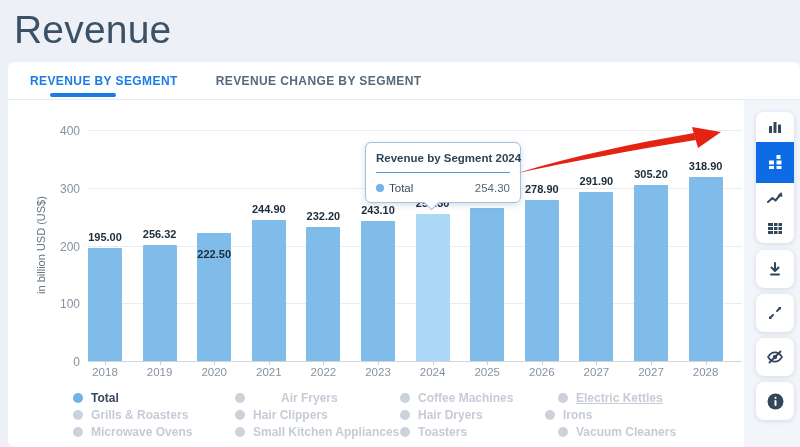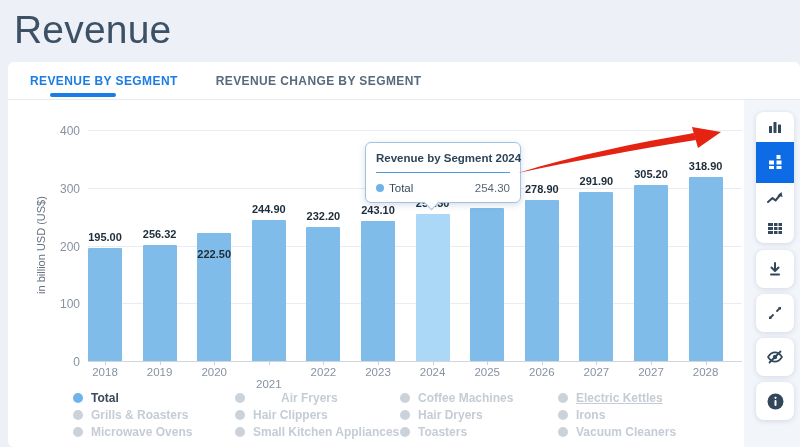--- a/index.html
+++ b/index.html
@@ -130,21 +130,21 @@
         <div class="bar" style="left: 134.6px; top: 145.385px; width: 34px; height: 115.615px; background: rgb(127, 188, 233);"></div>
         <div class="bar-label" style="left: 121.6px; top: 128.385px;">256.32</div>
         <div class="year-label" style="left: 121.6px;">2019</div>
         <div class="axis-tick" style="left: 151.6px;"></div>
         <div class="bar" style="left: 189.2px; top: 132.506px; width: 34px; height: 128.494px; background: rgb(127, 188, 233);"></div>
         <div class="bar-label" style="left: 176.2px; top: 114px; margin-top: 34px;">222.50</div>
         <div class="year-label" style="left: 176.2px;">2020</div>
         <div class="axis-tick" style="left: 206.2px;"></div>
         <div class="bar" style="left: 243.8px; top: 119.57px; width: 34px; height: 141.43px; background: rgb(127, 188, 233);"></div>
         <div class="bar-label" style="left: 230.8px; top: 102.57px;">244.90</div>
-        <div class="year-label" style="left: 230.8px; margin-top: 12px;">2021</div>
+        <div class="year-label" style="left: 230.8px;">2021</div>
         <div class="axis-tick" style="left: 260.8px;"></div>
         <div class="bar" style="left: 298.4px; top: 126.904px; width: 34px; height: 134.095px; background: rgb(127, 188, 233);"></div>
         <div class="bar-label" style="left: 285.4px; top: 109.904px;">232.20</div>
         <div class="year-label" style="left: 285.4px;">2022</div>
         <div class="axis-tick" style="left: 315.4px;"></div>
         <div class="bar" style="left: 353px; top: 120.61px; width: 34px; height: 140.39px; background: rgb(127, 188, 233);"></div>
         <div class="bar-label" style="left: 340px; top: 103.61px;">243.10</div>
         <div class="year-label" style="left: 340px;">2023</div>
         <div class="axis-tick" style="left: 370px;"></div>
         <div class="bar" style="left: 407.6px; top: 114.142px; width: 34px; height: 146.858px; background: rgb(171, 216, 247);"></div>
@@ -222,21 +222,21 @@
           <span>Hair Dryers</span>
         </div>
         <div class="legend-item" style="left: 392px; top: 325px;">
           <span class="dot"></span>
           <span>Toasters</span>
         </div>
         <div class="legend-item" style="left: 550px; top: 291px; text-decoration: underline;">
           <span class="dot"></span>
           <span>Electric Kettles</span>
         </div>
-        <div class="legend-item" style="left: 550px; top: 308px;">
+        <div class="legend-item" style="left: 537px; top: 308px;">
           <span class="dot"></span>
           <span>Irons</span>
         </div>
         <div class="legend-item" style="left: 550px; top: 325px;">
           <span class="dot"></span>
           <span>Vacuum Cleaners</span>
         </div>
       </div>
   </div>
 

